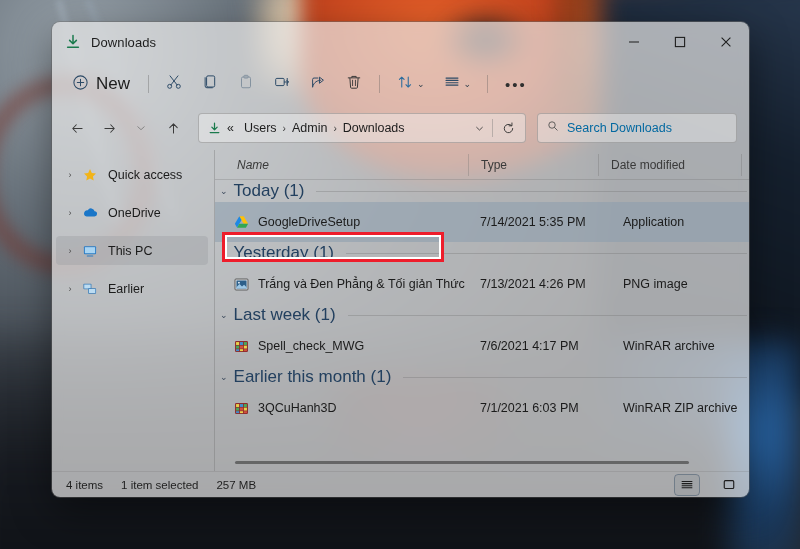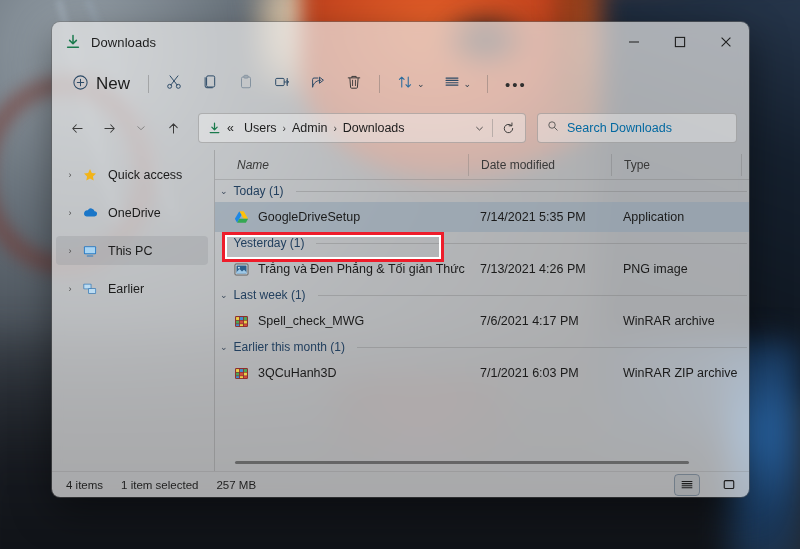--- a/index.html
+++ b/index.html
@@ -266,25 +266,25 @@
   .rows { flex: 1; position: relative; min-height: 0; }
 
   .group {
     height: 22px;
     display: flex;
     align-items: center;
     padding-left: 5px;
     gap: 6px;
   }
   .group .gchev { font-size: 9px; color: #3c4a5c; }
-  .group .glbl { font-size: 12px; color: #23405f; white-space: nowrap; }
+  .group .glbl { font-size: 17px; color: #23405f; white-space: nowrap; }
   .group .gline { flex: 1; height: 1px; background: rgba(110,110,110,0.30); margin-left: 6px; margin-right: 2px; }
 
   .row {
-    height: 30px;
+    height: 40px;
     display: flex;
   }
   .row.sel { background: rgba(140,158,175,0.55); }
   .cell {
     font-size: 12.5px; color: #1b1b1b;
     display: flex; align-items: center;
     overflow: hidden; white-space: nowrap;
   }
   .cell-name { width: 253px; flex: 0 0 253px; padding-left: 18px; gap: 8px; }
   .cell-date { width: 143px; flex: 0 0 143px; padding-left: 12px; }
@@ -591,22 +591,22 @@
           </svg>
         </span>
         <span class="nav-lbl">Earlier</span>
       </div>
     </div>
 
     <div class="listpane">
 
       <div class="colhdr">
         <div class="col col-name">Name</div>
+        <div class="col col-type">Type</div>
         <div class="col col-date">Date modified</div>
-        <div class="col col-type">Type</div>
         <div class="col col-size"></div>
       </div>
 
       <div class="rows">
 
         <div class="group">
           <span class="gchev">⌄</span>
           <span class="glbl">Today (1)</span>
           <span class="gline"></span>
         </div>

